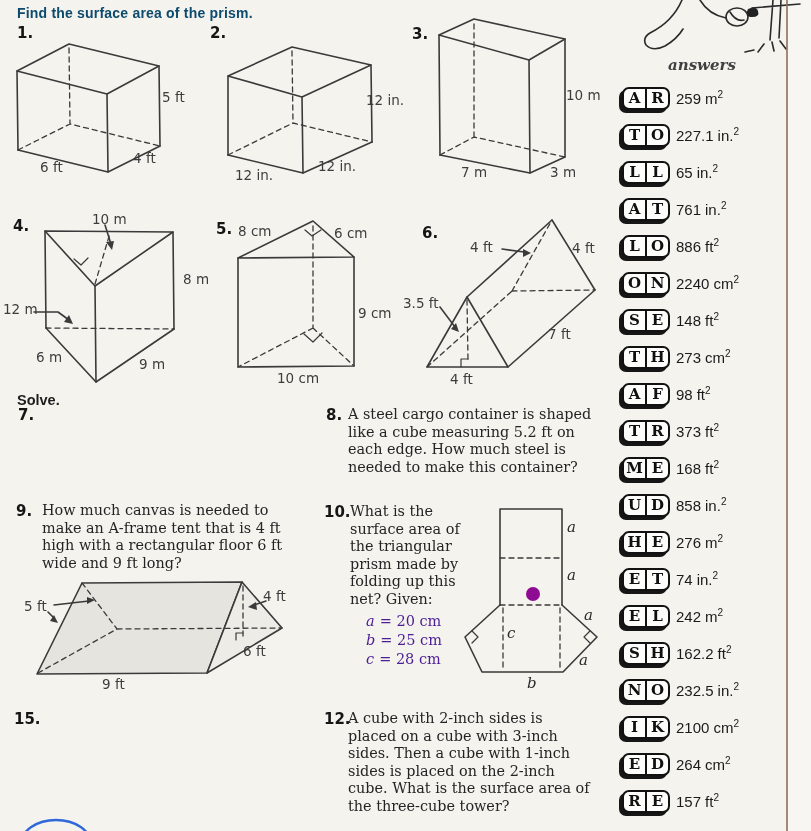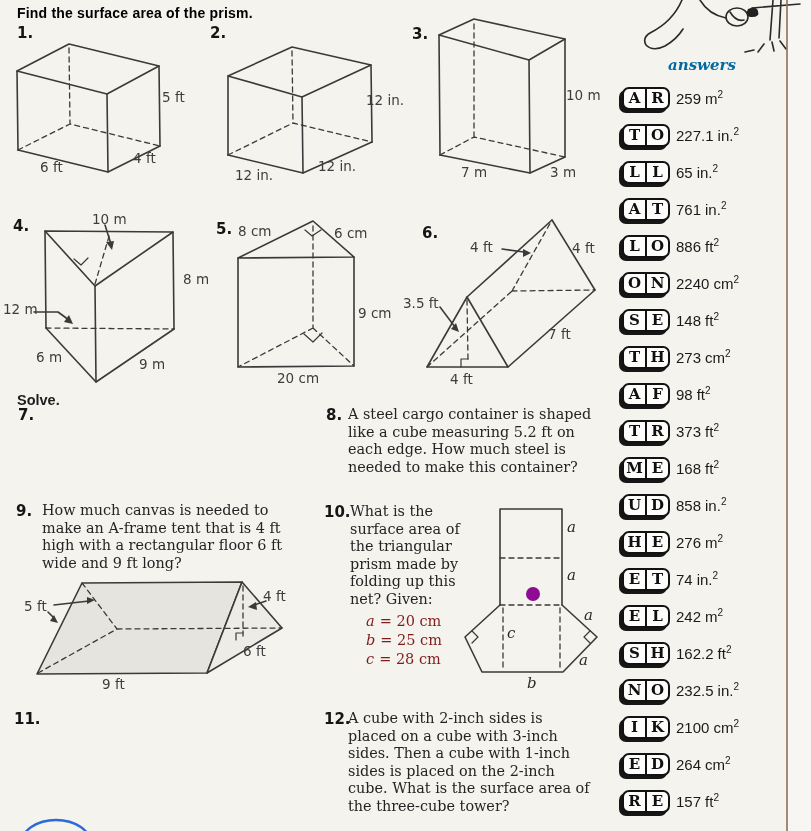--- a/index.html
+++ b/index.html
@@ -1,32 +1,32 @@
 <!DOCTYPE html>
 <html><head>
 <meta charset="utf-8">
 <style>
   html,body{margin:0;padding:0;}
   .page{position:relative;width:811px;height:831px;background:#f5f3ee;overflow:hidden;
         font-family:"Liberation Sans",sans-serif;color:#222;}
   .edge-strip{position:absolute;left:788px;top:0;width:23px;height:831px;background:#f8f6f2;}
   .edge-line{position:absolute;left:786px;top:0;width:2px;height:831px;background:#8f6f58;opacity:.8;}
   .art{position:absolute;left:0;top:0;pointer-events:none;}
-  .title{position:absolute;font:700 14px/16px "Liberation Sans",sans-serif;color:#000000;letter-spacing:.2px;}
+  .title{position:absolute;font:700 14px/16px "Liberation Sans",sans-serif;color:#0c4a6e;letter-spacing:.2px;}
   .fnum{position:absolute;font:700 15px/16px "DejaVu Sans",sans-serif;color:#151515;}
   .wnum{position:absolute;font:700 15px/17px "DejaVu Sans",sans-serif;color:#151515;}
   .solve{position:absolute;font:700 14.5px/16px "Liberation Sans",sans-serif;color:#1d1d1d;}
   .dim{position:absolute;font:13.5px/15px "DejaVu Sans",sans-serif;color:#3d3d3d;white-space:nowrap;}
   .ptext{position:absolute;font:14.4px/17.5px "DejaVu Serif",serif;color:#242424;text-align:left;}
   .tsup{font-size:9.5px;vertical-align:super;line-height:0;}
-  .given{position:absolute;font:14.5px/18px "DejaVu Serif",serif;color:#7f1d1d;white-space:nowrap;}
+  .given{position:absolute;font:14.5px/18px "DejaVu Serif",serif;color:#4c1d95;white-space:nowrap;}
   .ivar{font-style:italic;font-family:"DejaVu Serif",serif;}
   .greset{margin-left:5px;}
   .netlbl{position:absolute;font:italic 15px/16px "DejaVu Serif",serif;color:#2a2a2a;}
-  .ans-title{position:absolute;left:668px;top:57px;font:italic 700 15px/17px "DejaVu Serif",serif;color:#0369a1;}
+  .ans-title{position:absolute;left:668px;top:57px;font:italic 700 15px/17px "DejaVu Serif",serif;color:#404040;}
   .ans-row{position:absolute;left:622px;height:27px;display:flex;align-items:center;}
   .badge{display:flex;border:2px solid #121212;border-radius:7px;background:#fdfdfb;
          box-shadow:-3px 3px 0 #161616;overflow:hidden;}
   .cell{width:21px;height:19px;display:flex;align-items:center;justify-content:center;
         font:700 15px/15px "DejaVu Serif",serif;color:#101010;}
   .cell + .cell{border-left:2px solid #121212;}
   .ans-val{margin-left:6px;font:15px/16px "Liberation Sans",sans-serif;color:#1a1a1a;white-space:nowrap;}
   .ans-val .u{margin-left:4px;}
   .ans-val sup{font-size:10px;vertical-align:super;line-height:0;}
 </style>
@@ -150,21 +150,21 @@
 
   <div class="dim" style="left:92px;top:212px">10 m</div>
   <div class="dim" style="left:183px;top:272px">8 m</div>
   <div class="dim" style="left:3px;top:302px">12 m</div>
   <div class="dim" style="left:36px;top:350px">6 m</div>
   <div class="dim" style="left:139px;top:357px">9 m</div>
 
   <div class="dim" style="left:238px;top:224px">8 cm</div>
   <div class="dim" style="left:334px;top:226px">6 cm</div>
   <div class="dim" style="left:358px;top:306px">9 cm</div>
-  <div class="dim" style="left:277px;top:371px">20 cm</div>
+  <div class="dim" style="left:277px;top:371px">10 cm</div>
 
   <div class="dim" style="left:470px;top:240px">4 ft</div>
   <div class="dim" style="left:572px;top:241px">4 ft</div>
   <div class="dim" style="left:403px;top:296px">3.5 ft</div>
   <div class="dim" style="left:548px;top:327px">7 ft</div>
   <div class="dim" style="left:450px;top:372px">4 ft</div>
 
   <div class="solve" style="left:17px;top:392px">Solve.</div>
 
   <div class="wnum" style="left:18px;top:407px">7.</div>
@@ -186,21 +186,21 @@
   <div class="given" style="left:366px;top:631px"><span class="ivar">b</span><span class="greset">= 25 cm</span></div>
   <div class="given" style="left:366px;top:650px"><span class="ivar">c</span><span class="greset">= 28 cm</span></div>
 
   <div class="netlbl" style="left:567px;top:519px">a</div>
   <div class="netlbl" style="left:567px;top:567px">a</div>
   <div class="netlbl" style="left:584px;top:607px">a</div>
   <div class="netlbl" style="left:579px;top:652px">a</div>
   <div class="netlbl" style="left:507px;top:625px">c</div>
   <div class="netlbl" style="left:527px;top:675px">b</div>
 
-  <div class="wnum" style="left:14px;top:711px">11.</div>
+  <div class="wnum" style="left:14px;top:711px">15.</div>
 
   <div class="wnum" style="left:324px;top:711px">12.</div>
   <div class="ptext" style="left:348px;top:710px;width:246px">A cube with 2-inch sides is placed on a cube with 3-inch sides.  Then a cube with 1-inch sides is placed on the 2-inch cube.  What is the surface area of the three-cube tower?</div>
 
   <div class="ans-title">answers</div>
   <div>
       <div class="ans-row" style="top: 85px;">
     <span class="badge">
       <span class="cell c1">A</span>
       <span class="cell c2">R</span>

